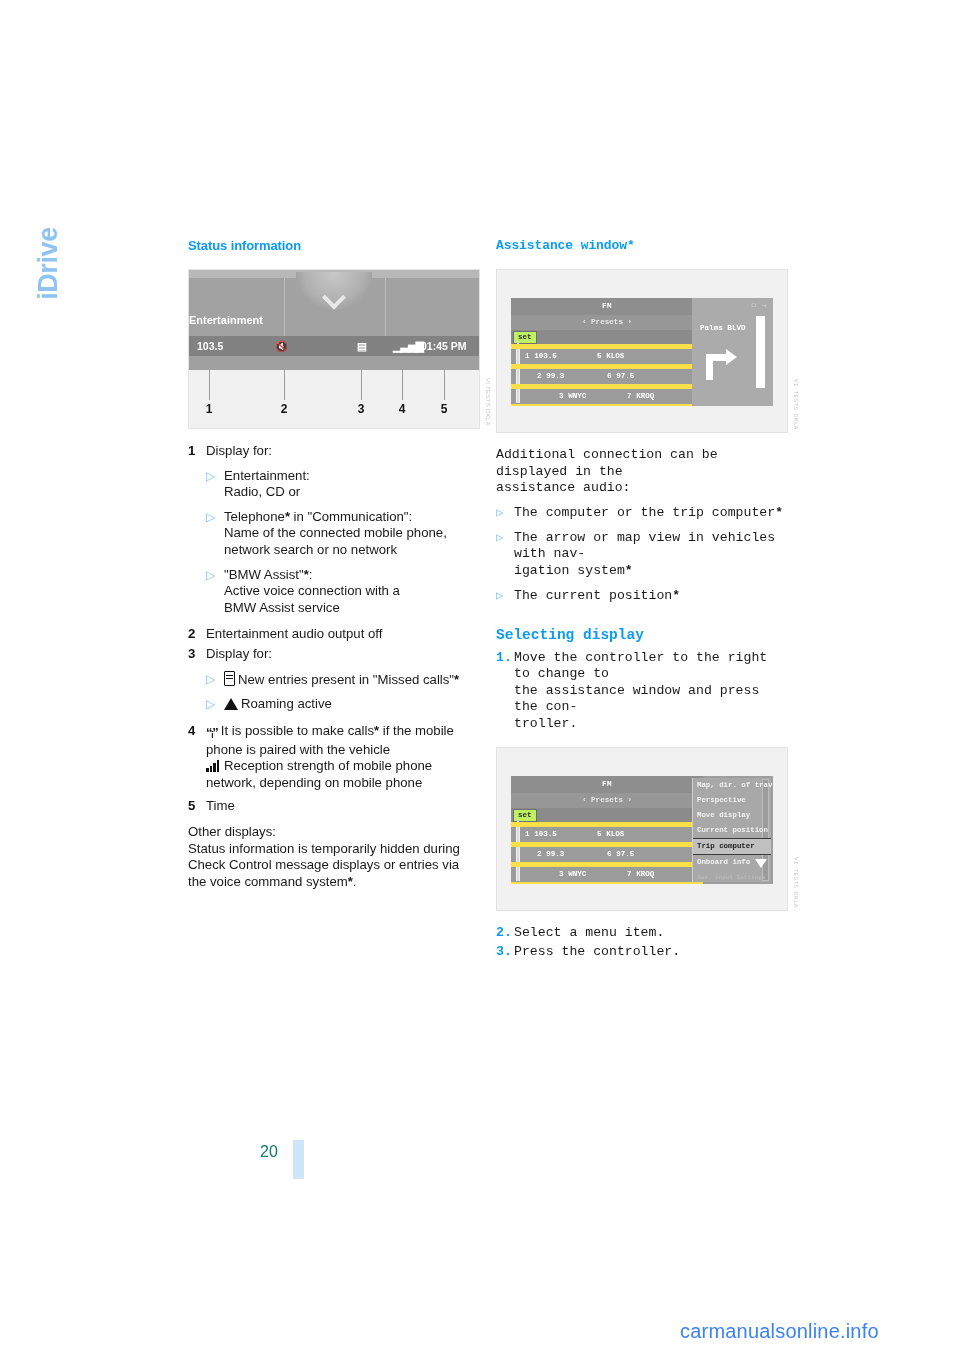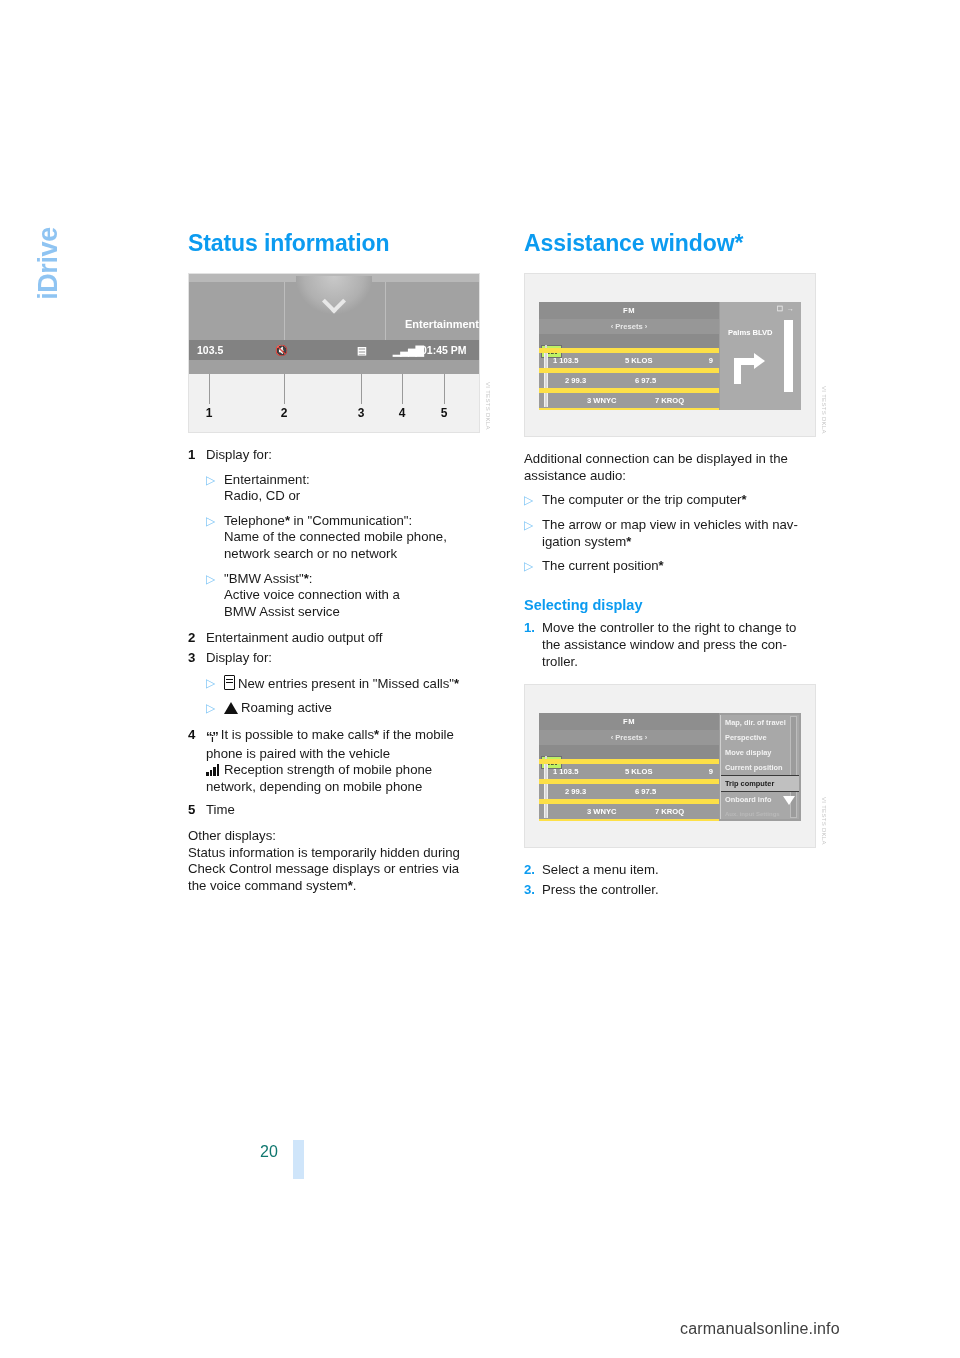--- a/index.html
+++ b/index.html
@@ -59,38 +59,38 @@
     top: 0px;
     width: 11px;
     height: 39px;
     background: #cfe5fa;
   }
 
   .watermark {
     position: absolute;
     left: 680px;
     top: 1320px;
-    font-size: 16px;
-    color: #404040;
+    font-size: 20px;
+    color: #3b82f6;
     letter-spacing: 0.2px;
     font-family: "Liberation Sans", sans-serif;
   }
 
   
   .col {
     position: absolute;
     top: 222px;
     width: 292px;
   }
   .col-left  { left: 188px; }
-  .col-right { left: 524px; }
+  .col-right { left: 496px; font-family: Liberation Mono, monospace; }
 
   h1.section-title {
-    margin: 8px 0 16px 0;
-    font-size: 23px;
+    margin: 16px 0 16px 0;
+    font-size: 13px;
     font-weight: bold;
     color: #0b9bf0;
     letter-spacing: -0.1px;
   }
   h2.sub-title {
     margin: 22px 0 7px 0;
     font-size: 14.5px;
     font-weight: bold;
     color: #0b9bf0;
   }
@@ -237,21 +237,21 @@
     position: absolute;
     left: 50%; top: 17px;
     transform: translateX(-50%) rotate(45deg);
     width: 13px; height: 13px;
     border-right: 4px solid #e8e8e8;
     border-bottom: 4px solid #e8e8e8;
   }
   .ss-label {
     position: absolute;
     left: 0; right: 0; top: 44px;
-    text-align: right;
+    text-align: left;
     color: #ffffff;
     font-size: 11px;
     font-weight: bold;
   }
   .ss-bar {
     position: absolute;
     left: 0; right: 0; top: 66px; height: 20px;
     background: #828282;
     color: #ffffff;
     font-size: 10.5px;
@@ -277,20 +277,21 @@
     background: #9e9e9e;
     overflow: hidden;
     font-size: 7.6px;
     color: #ffffff;
     font-weight: bold;
   }
   .aw-left {
     position: absolute;
     left: 0; top: 0; width: 180px; height: 108px;
     background: #9b9b9b;
+    padding-left: 12px;
   }
   .aw-right {
     position: absolute;
     left: 181px; top: 0; right: 0; height: 108px;
     background: #ababab;
   }
   .aw-hdr {
     position: absolute;
     left: 0; right: 0; top: 0; height: 17px;
     background: #8e8e8e;
@@ -312,21 +313,20 @@
     background: #8b8b8b;
   }
   .aw-set {
     position: absolute;
     left: 2px; top: 1px;
     padding: 0 4px;
     height: 11px; line-height: 11px;
     background: #bef264;
     color: #303030;
     border: 1px solid #6f6f6f;
-    margin-top: 10px;
   }
   .aw-presets {
     position: absolute;
     left: 0; right: 0; top: 46px; bottom: 0;
   }
   .prow {
     position: relative;
     height: 15px;
     line-height: 15px;
     border-top: 5px solid #fde047;

